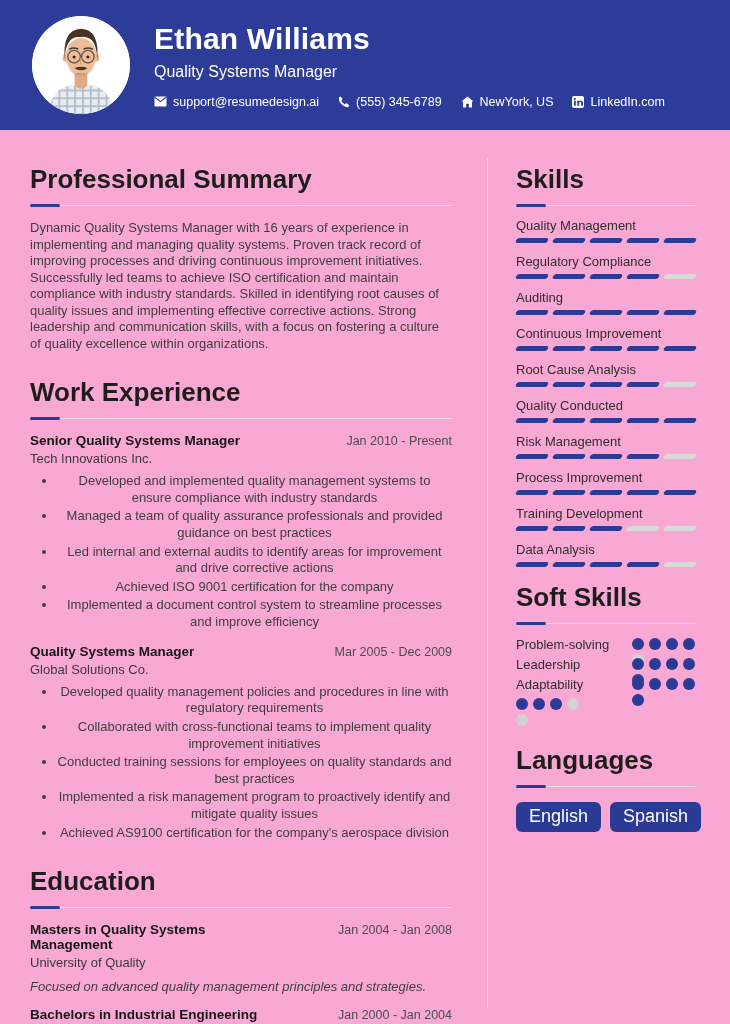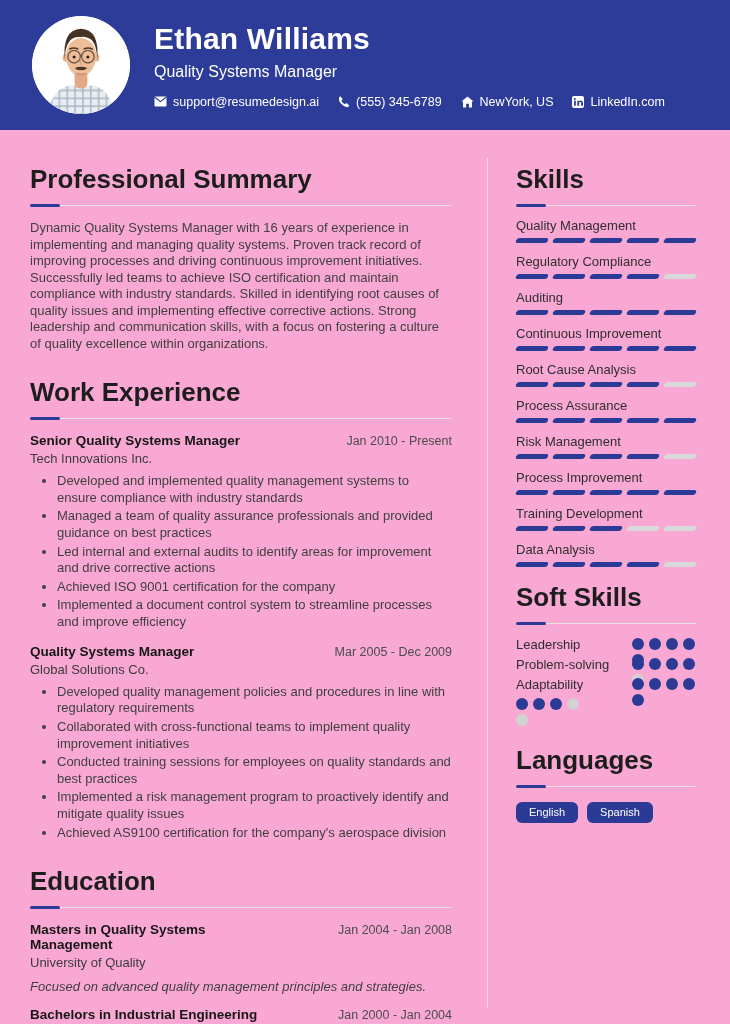--- a/index.html
+++ b/index.html
@@ -34,42 +34,42 @@
 
   .section { margin-top:25px; }
   .section:first-child { margin-top:0; }
 
   
   .item-head { display:flex; justify-content:space-between; align-items:baseline; margin-top:13px;gap:48px; }
   .item-title { font-size:13.5px; font-weight:bold; color:#161616; }
   .item-dates { font-size:12.5px; color:#4c4c4c; flex:0 0 auto; margin-left:12px; }
   .item-sub { font-size:13px; color:#3a3a3a; margin-top:3px; }
   .bullets { margin:7px 0 0 0; padding-left:27px; }
-  .bullets li { font-size:13px; line-height:1.28; color:#3f3f3f; margin-bottom:2px; }
+  .bullets li { font-size:13px; line-height:1.28; color:#3f3f3f; margin-bottom:2px;text-align:center; }
   .edu-desc { font-size:13px; color:#3f3f3f; margin-top:9px;font-style:italic; }
 
   
   .skill-item { margin-top:11px; }
   .skill-label { font-size:13px; color:#2e2e2e; }
   .skill-bar { display:flex; gap:5px; margin-top:5px; }
   .seg { flex:1; height:5px; border-radius:2.5px; background:#d9d9d9; transform:skewX(-20deg); }
   .seg.on { background:#2b3a94; }
 
   
   .soft-list { margin-top:10px; }
   .soft-row { display:flex; justify-content:space-between; align-items:flex-start; min-height:20px; }
   .soft-label { width:102px; font-size:13px; line-height:20px; color:#2e2e2e; }
   .soft-dots { width:64px; height:17px; display:flex; flex-wrap:wrap; align-content:flex-start;
                gap:4px 5px; margin-top:3px; overflow:visible; }
   .dot { width:12px; height:12px; border-radius:50%; background:#d2d2d2; flex:0 0 auto; }
   .dot.on { background:#2b3a94; }
 
   
   .lang-list { margin-top:14px; display:flex; gap:9px; }
-  .lang-badge { background:#2b3a94; color:#ffffff; font-size:11px; padding:4px 13px 5px; border-radius:6px; }
+  .lang-badge { background:#2b3a94; color:#ffffff; font-size:18px; padding:4px 13px 5px; border-radius:6px; }
 </style>
 </head>
 <body>
 
 <div class="page">
 
   <div class="header">
     <div class="photo-wrap">
       <svg viewBox="0 0 100 100">
         <defs>
@@ -269,21 +269,21 @@
     <div class="skill-label">Root Cause Analysis</div>
     <div class="skill-bar">
                 <span class="seg on"></span>
                 <span class="seg on"></span>
                 <span class="seg on"></span>
                 <span class="seg on"></span>
                 <span class="seg"></span>
               </div>
   </div>
             <div class="skill-item">
-    <div class="skill-label">Process Assurance</div>
+    <div class="skill-label">Quality Conducted</div>
     <div class="skill-bar">
                 <span class="seg on"></span>
                 <span class="seg on"></span>
                 <span class="seg on"></span>
                 <span class="seg on"></span>
                 <span class="seg on"></span>
               </div>
   </div>
             <div class="skill-item">
     <div class="skill-label">Risk Management</div>
@@ -325,41 +325,41 @@
                 <span class="seg"></span>
               </div>
   </div>
           </div>
       </div>
 
       <div class="section" style="margin-top:15px;">
         <div class="section-heading">Soft Skills</div>
         <div class="rule"></div>
         <div class="soft-list" id="softskills">
+            <div class="soft-row">
+    <div class="soft-label">Problem-solving</div>
+    <div class="soft-dots">
+                <span class="dot on"></span>
+                <span class="dot on"></span>
+                <span class="dot on"></span>
+                <span class="dot on"></span>
+                <span class="dot"></span>
+              </div>
+  </div>
             <div class="soft-row">
     <div class="soft-label">Leadership</div>
     <div class="soft-dots">
                 <span class="dot on"></span>
                 <span class="dot on"></span>
                 <span class="dot on"></span>
                 <span class="dot on"></span>
                 <span class="dot on"></span>
               </div>
   </div>
             <div class="soft-row">
-    <div class="soft-label">Problem-solving</div>
-    <div class="soft-dots">
-                <span class="dot on"></span>
-                <span class="dot on"></span>
-                <span class="dot on"></span>
-                <span class="dot on"></span>
-                <span class="dot"></span>
-              </div>
-  </div>
-            <div class="soft-row">
     <div class="soft-label">Adaptability</div>
     <div class="soft-dots">
                 <span class="dot on"></span>
                 <span class="dot on"></span>
                 <span class="dot on"></span>
                 <span class="dot on"></span>
                 <span class="dot on"></span>
               </div>
   </div>
             <div class="soft-row">

